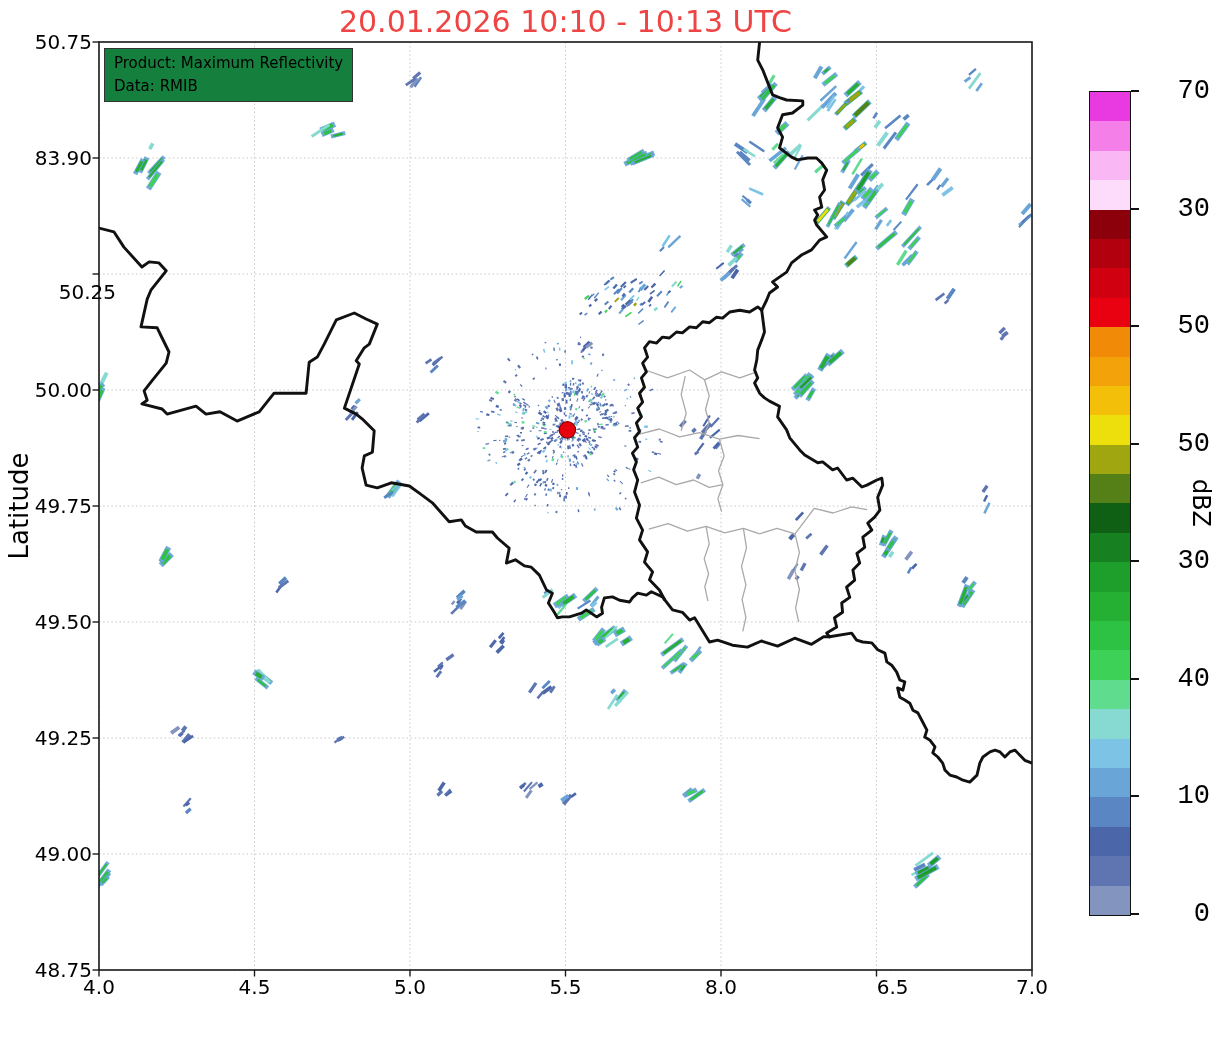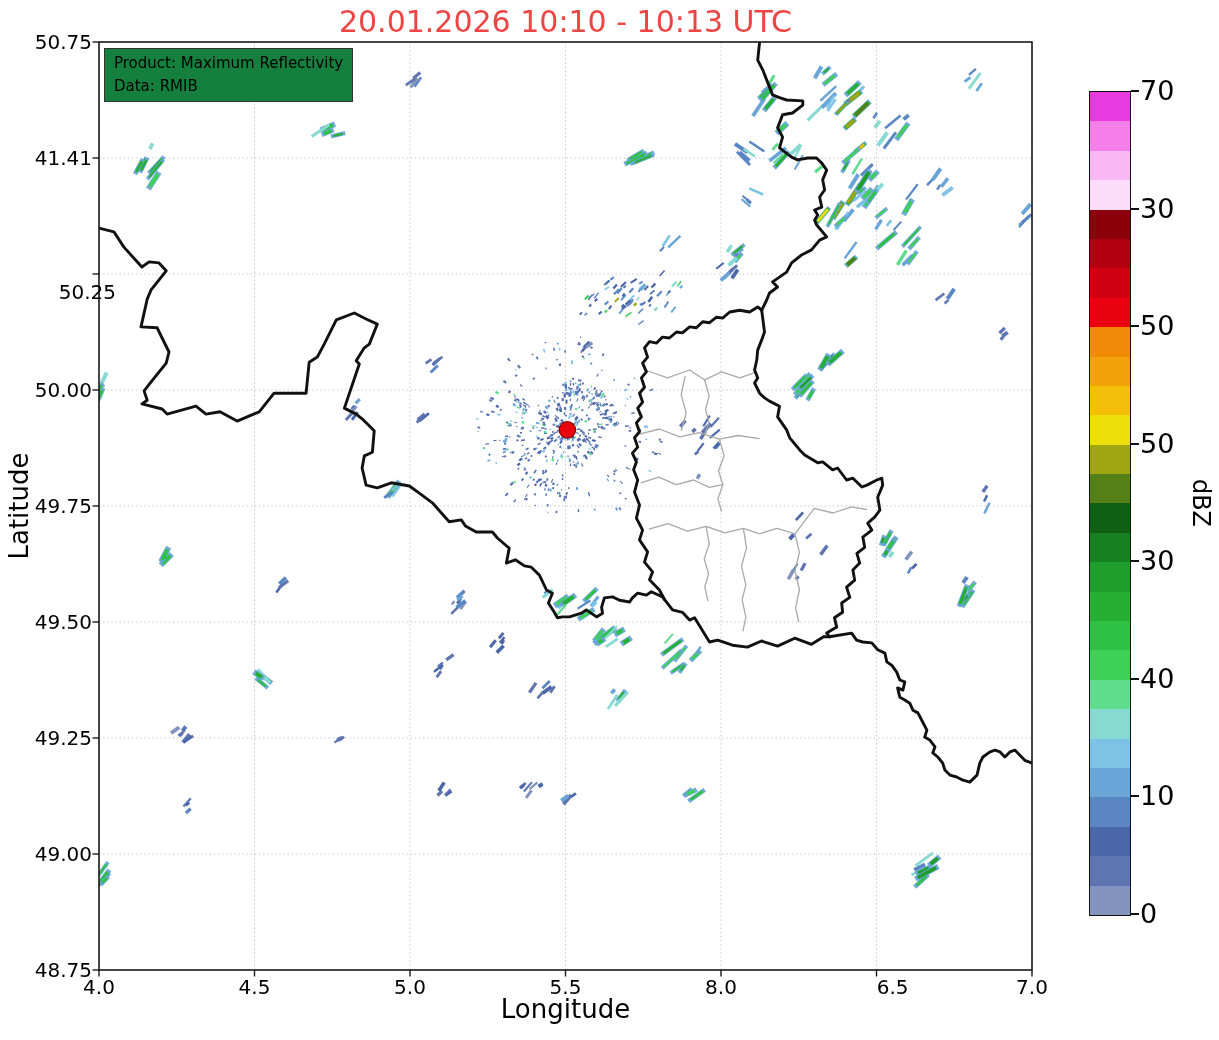--- a/index.html
+++ b/index.html
@@ -14,21 +14,21 @@
   #title{position:absolute;left:99px;top:4px;width:933px;text-align:center;font-size:30px;color:#ef4444;white-space:nowrap;}
   #info-box{position:absolute;left:104px;top:48px;background:#15803d;border:1.4px solid #333;padding:3px 9px 4px 9px;font-size:15px;line-height:1.5;z-index:5;}
   .xtick{position:absolute;width:64px;text-align:center;font-size:20px;top:975px;}
   .ytick{position:absolute;left:0px;width:92px;text-align:right;font-size:20px;height:26px;line-height:26px;}
   #xlabel{position:absolute;left:99px;top:994px;width:933px;text-align:center;font-size:26px;}
   #ylabel{position:absolute;left:-41px;top:491px;width:120px;height:30px;text-align:center;font-size:26px;transform:rotate(-90deg);}
   #colorbar{position:absolute;left:1089px;top:91px;width:40px;height:823px;border:1.3px solid #111;box-sizing:content-box;}
   #colorbar-segments{display:flex;flex-direction:column;width:100%;height:100%;}
   .cbseg{width:100%;flex:1 1 auto;}
   .cbtickmark{position:absolute;width:8px;height:2px;background:#111;left:1131px;}
-  .cbticklabel{position:absolute;left:1140px;width:70px;font-size:27px;height:30px;line-height:30px;text-align:left;}
+  .cbticklabel{position:absolute;left:1140px;width:70px;font-size:27px;height:30px;line-height:30px;text-align:right;font-family:Liberation Mono, monospace;}
   #cbar-label{position:absolute;left:1157px;top:488px;width:86px;height:30px;text-align:center;font-size:24px;transform:rotate(90deg);}
 </style>
 </head>
 <body>
 
 <div id="figure">
   <svg id="map-svg" width="1219" height="1040">
       <defs>
         <clipPath id="plotclip">
           <rect x="99" y="42" width="933" height="928"></rect>
@@ -1123,30 +1123,29 @@
       <div class="xtick" style="left: 67px;">4.0</div>
       <div class="xtick" style="left: 222.5px;">4.5</div>
       <div class="xtick" style="left: 378px;">5.0</div>
       <div class="xtick" style="left: 533.5px;">5.5</div>
       <div class="xtick" style="left: 689px;">8.0</div>
       <div class="xtick" style="left: 844.5px; text-align: right;">6.5</div>
       <div class="xtick" style="left: 1000px;">7.0</div>
     </div>
   <div id="y-tick-labels">
       <div class="ytick" style="top: 29px;">50.75</div>
-      <div class="ytick" style="top: 145px;">41.41</div>
+      <div class="ytick" style="top: 145px;">83.90</div>
       <div class="ytick" style="top: 279px; padding-left: 24px;">50.25</div>
       <div class="ytick" style="top: 377px;">50.00</div>
       <div class="ytick" style="top: 493px;">49.75</div>
       <div class="ytick" style="top: 609px;">49.50</div>
       <div class="ytick" style="top: 725px;">49.25</div>
       <div class="ytick" style="top: 841px;">49.00</div>
       <div class="ytick" style="top: 957px;">48.75</div>
     </div>
-  <div id="xlabel">Longitude</div>
   <div id="ylabel">Latitude</div>
   <div id="colorbar">
     <div id="colorbar-segments">
         <div class="cbseg" style="background: rgb(233, 58, 225);"></div>
         <div class="cbseg" style="background: rgb(245, 127, 233);"></div>
         <div class="cbseg" style="background: rgb(249, 183, 243);"></div>
         <div class="cbseg" style="background: rgb(252, 220, 250);"></div>
         <div class="cbseg" style="background: rgb(140, 0, 12);"></div>
         <div class="cbseg" style="background: rgb(178, 0, 15);"></div>
         <div class="cbseg" style="background: rgb(208, 0, 17);"></div>

